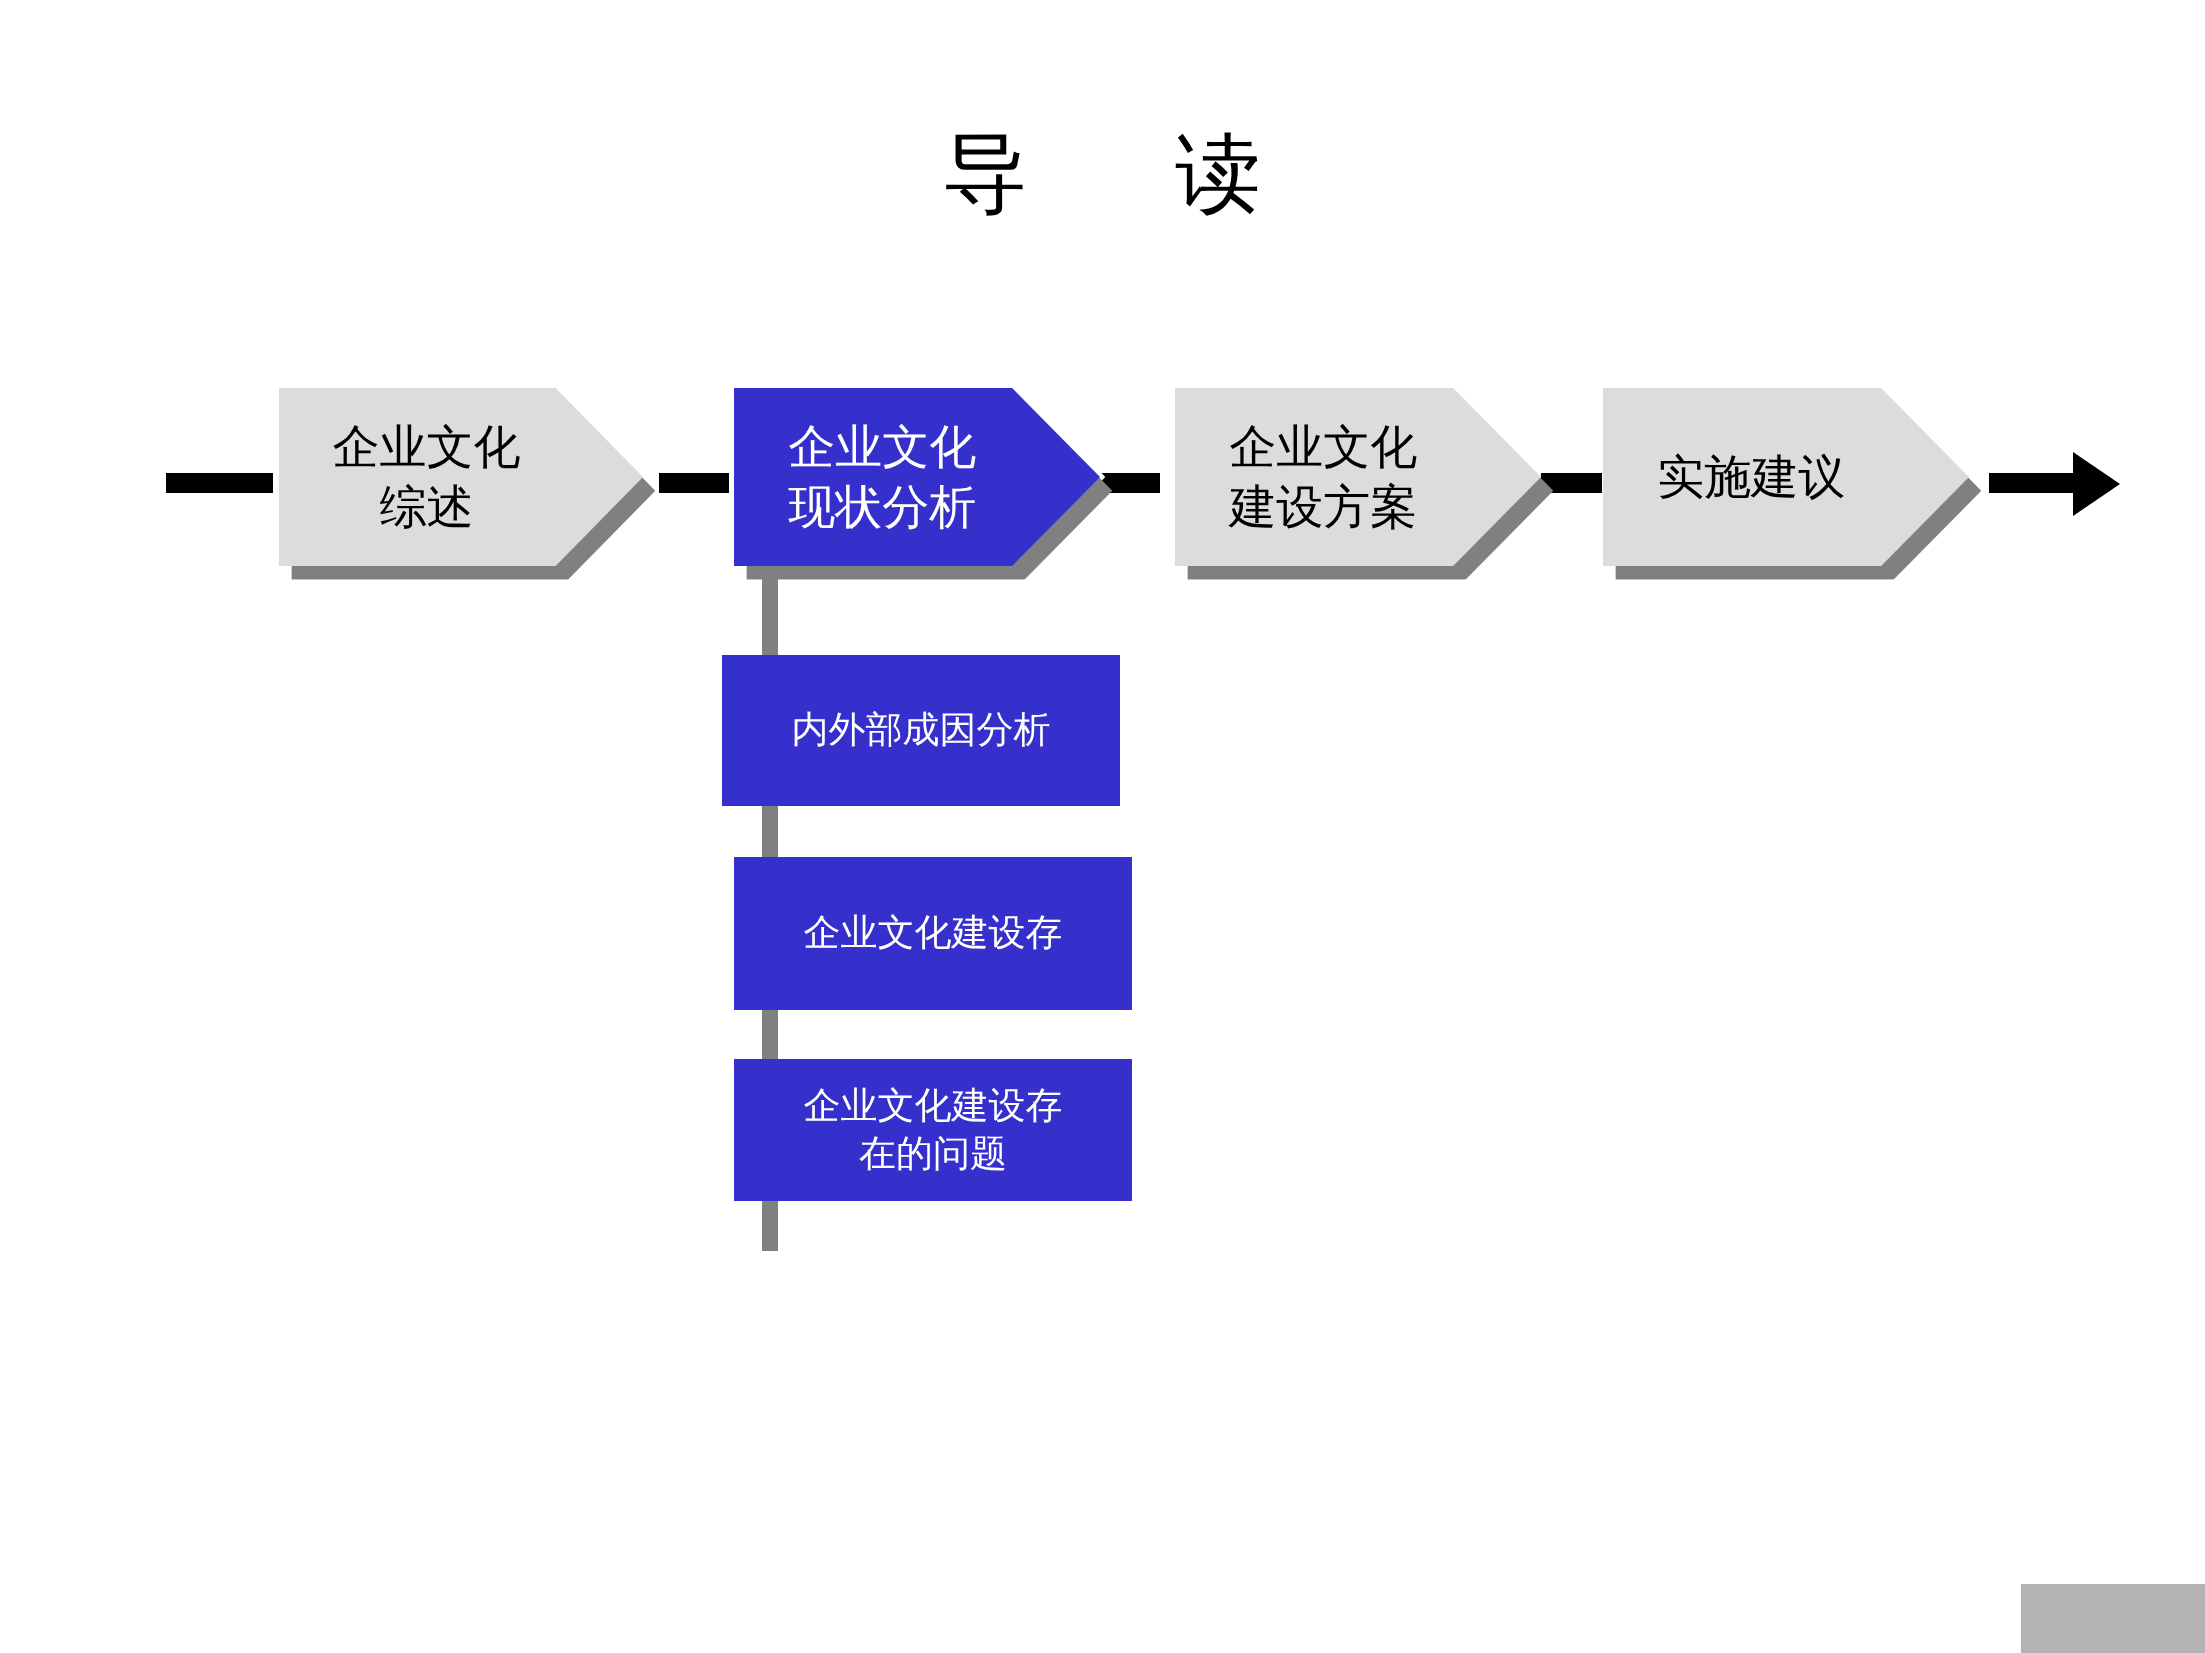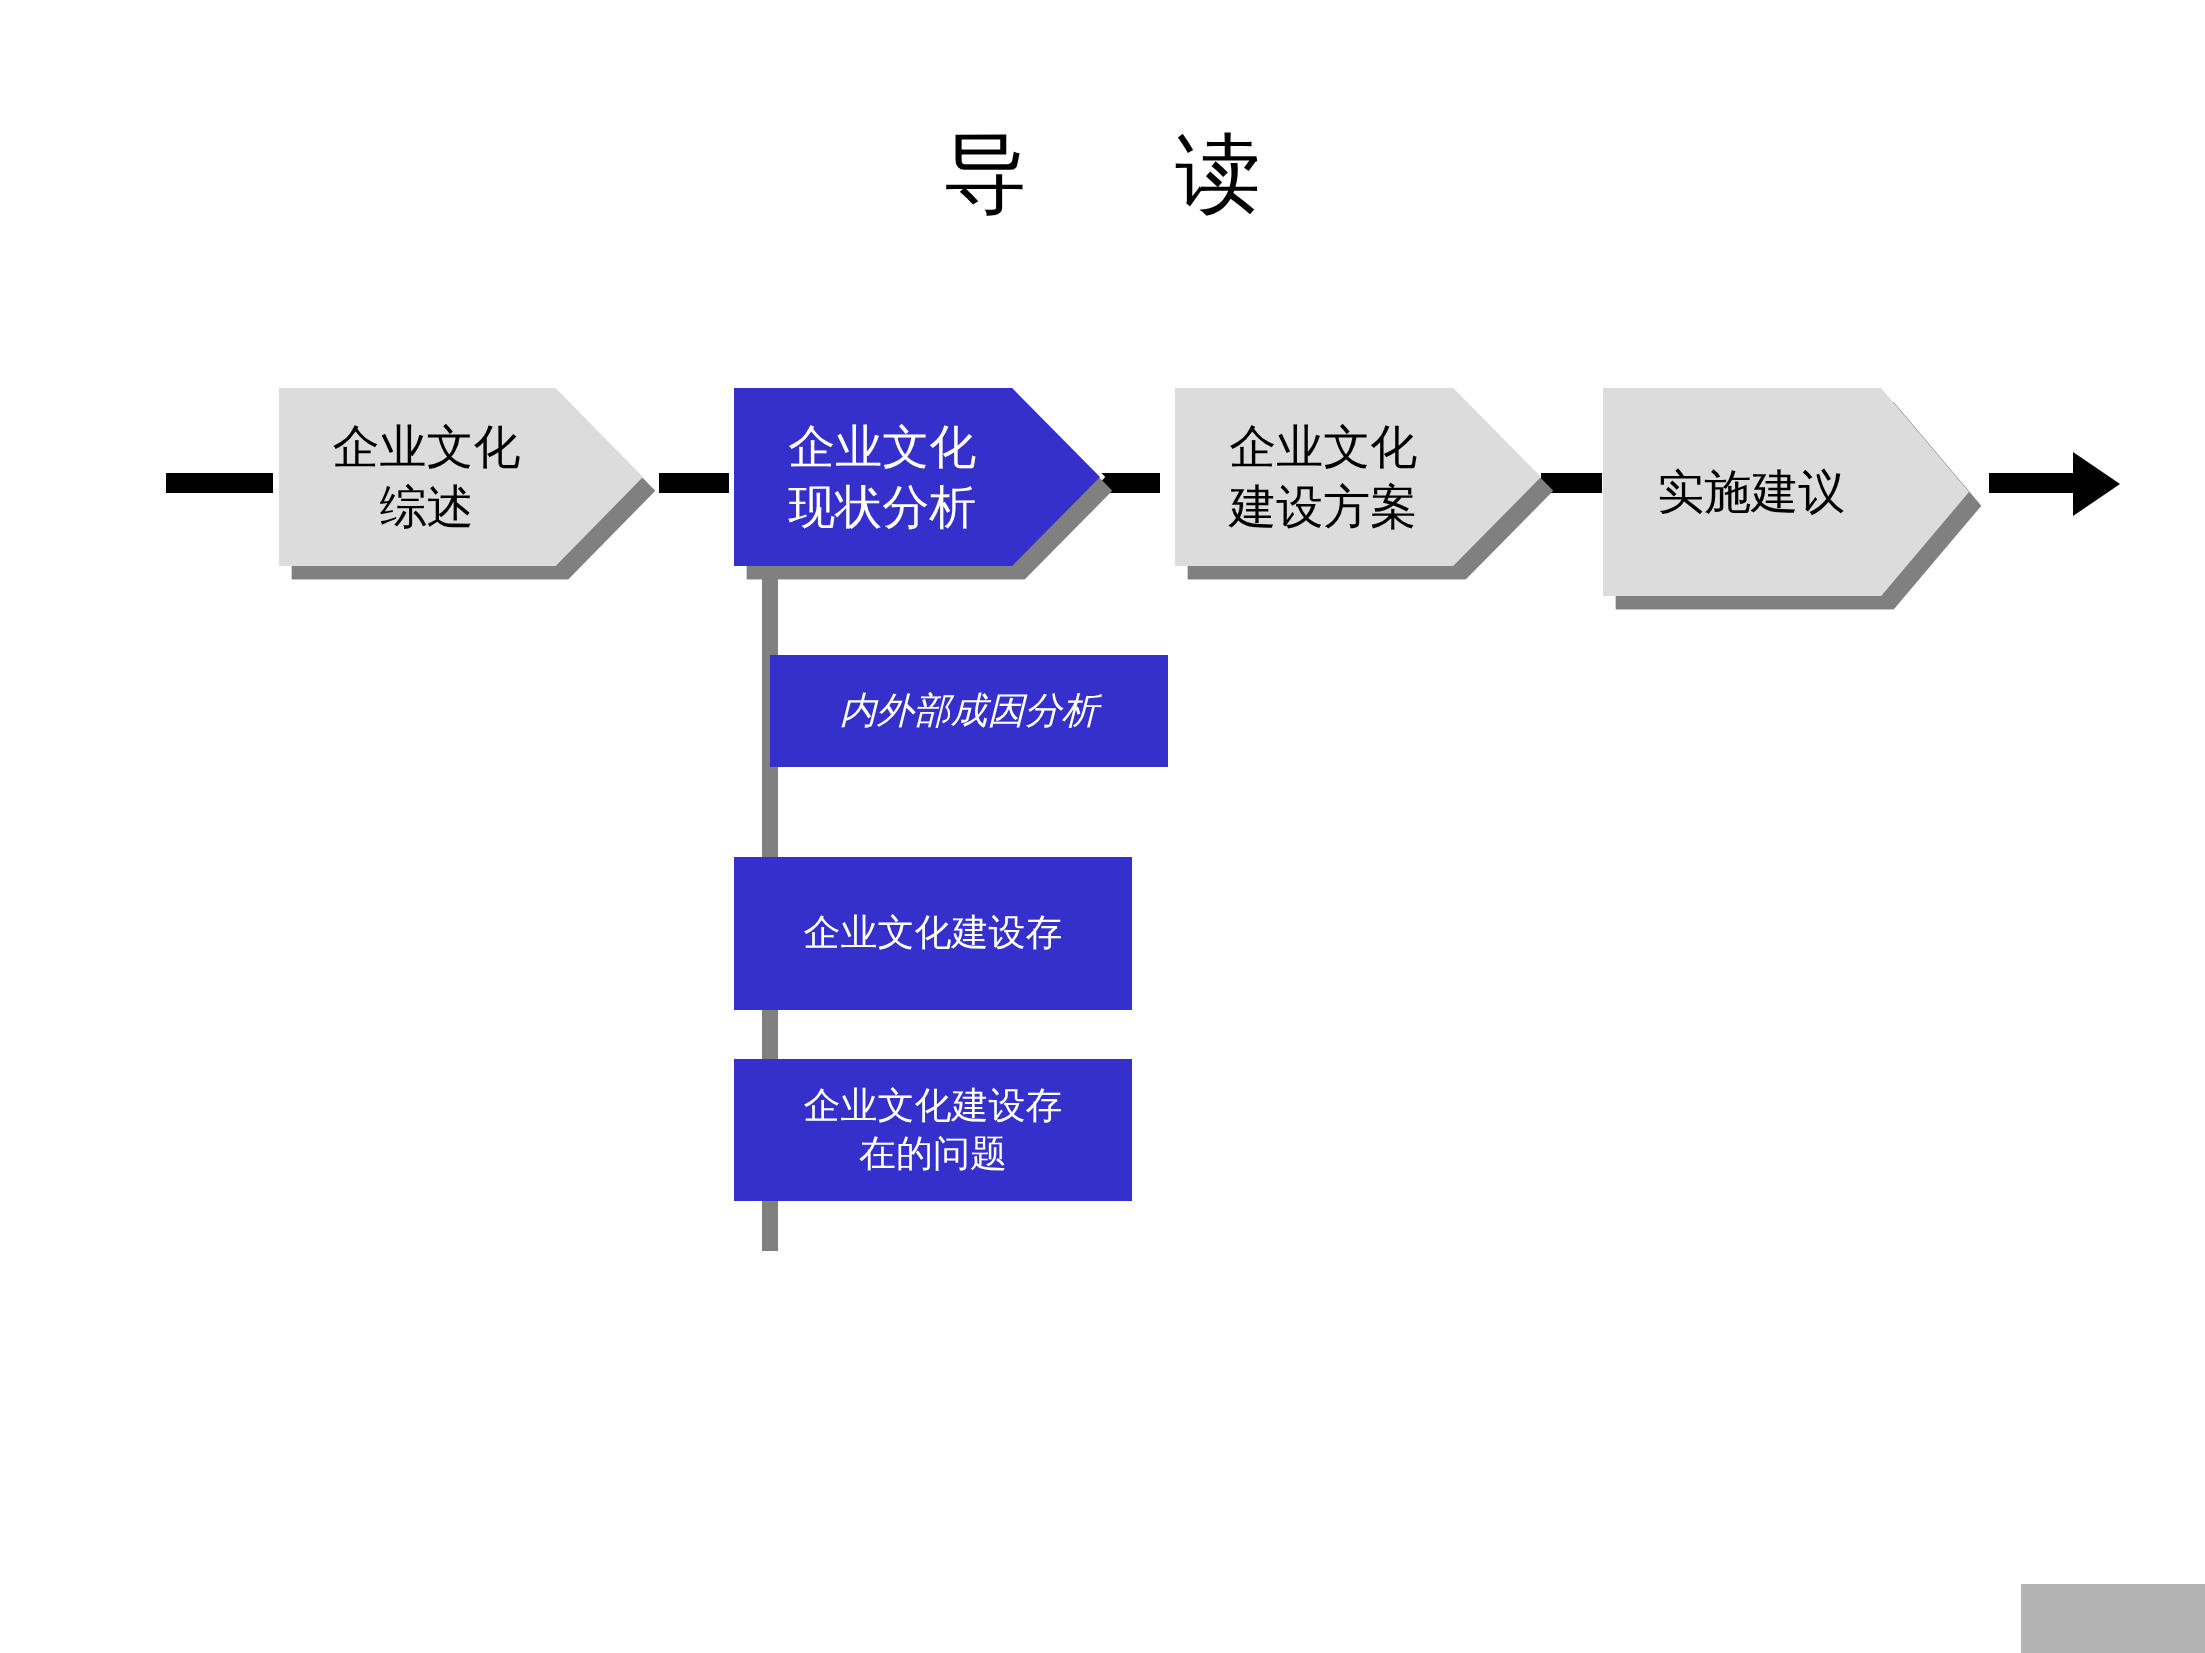--- a/index.html
+++ b/index.html
@@ -194,30 +194,30 @@
     </div>
 
     <div class="chev" style="left:1175px; top:388px; width:366px; height:178px;">
 
       <div class="chev-shadow"></div>
       <div class="chev-body"></div>
       <div class="chev-label">企业文化
 建设方案</div>
     </div>
 
-    <div class="chev" style="left:1603px; top:388px; width:366px; height:208px;">
+    <div class="chev" style="left:1603px; top:388px; width:366px; height:178px;">
 
       <div class="chev-shadow"></div>
       <div class="chev-body"></div>
       <div class="chev-label">实施建议</div>
     </div>
 
     <div class="stem" style="left:762px; top:566px; height:685px;"></div>
 
-    <div class="subbox" style="left:770px; top:655px; width:398px; height:112px;font-style:italic;">
+    <div class="subbox" style="left:722px; top:655px; width:398px; height:151px;">
       <span>内外部成因分析</span>
     </div>
 
     <div class="subbox" style="left:734px; top:857px; width:398px; height:153px;">
       <span>企业文化建设存</span>
     </div>
 
     <div class="subbox" style="left:734px; top:1059px; width:398px; height:142px;">
       <span>企业文化建设存
 在的问题</span>

